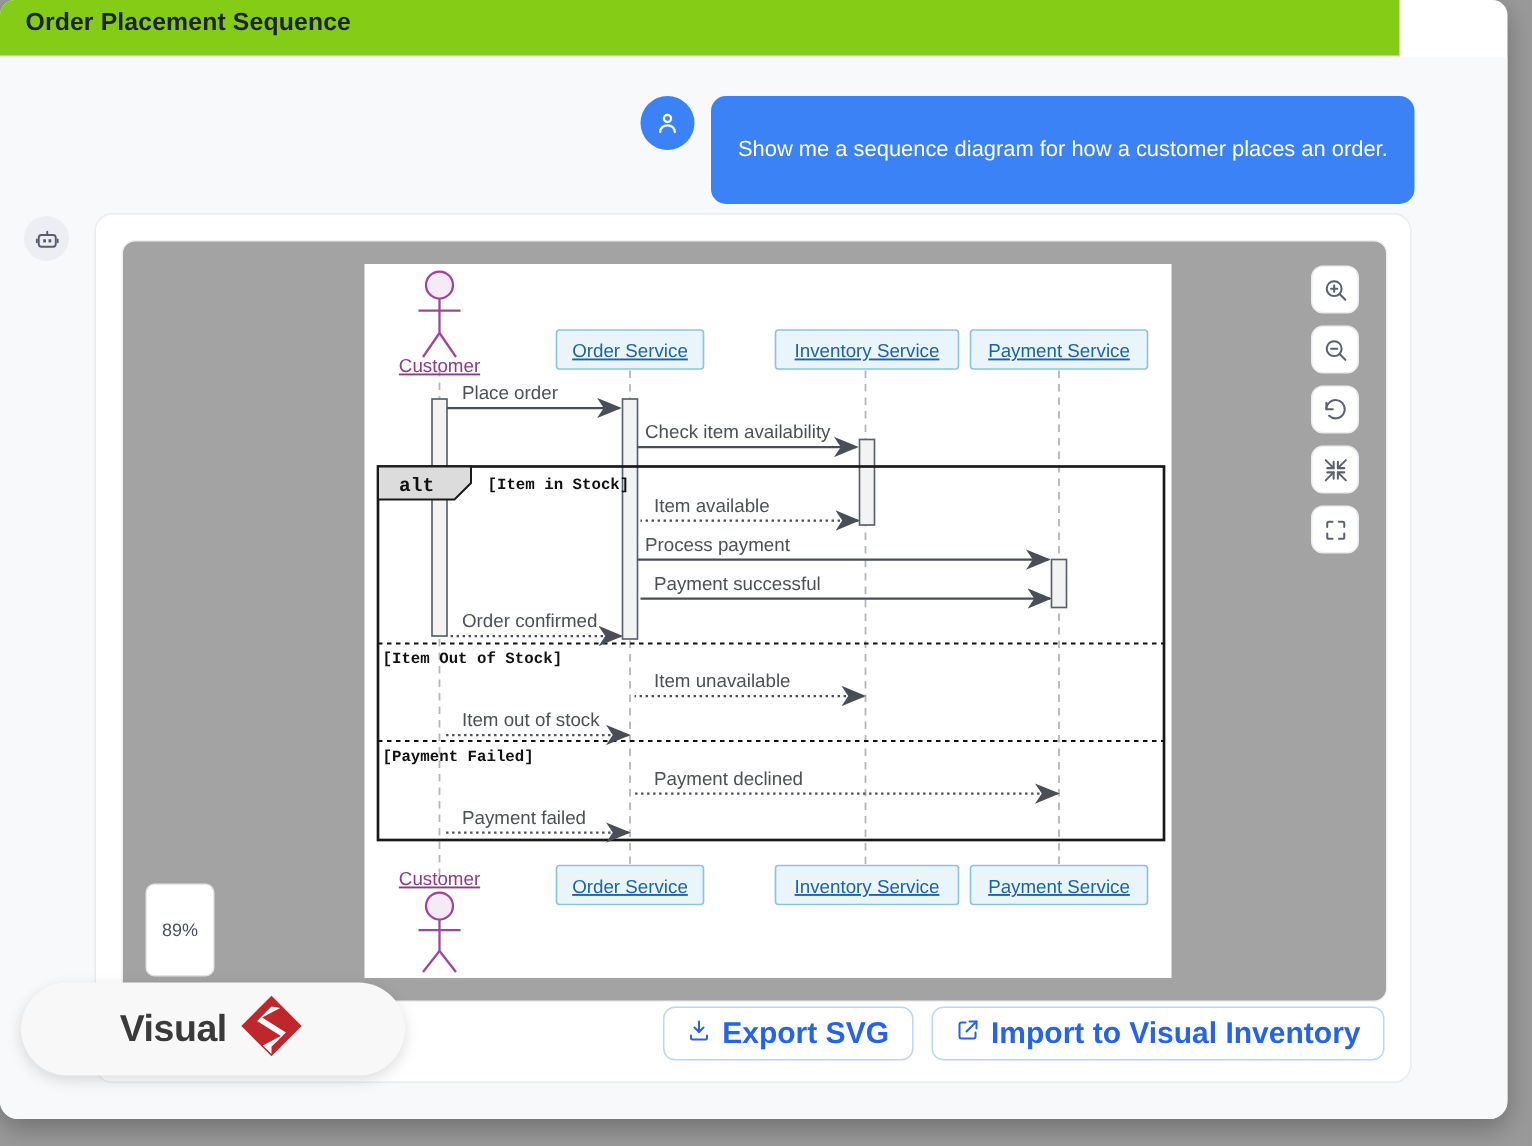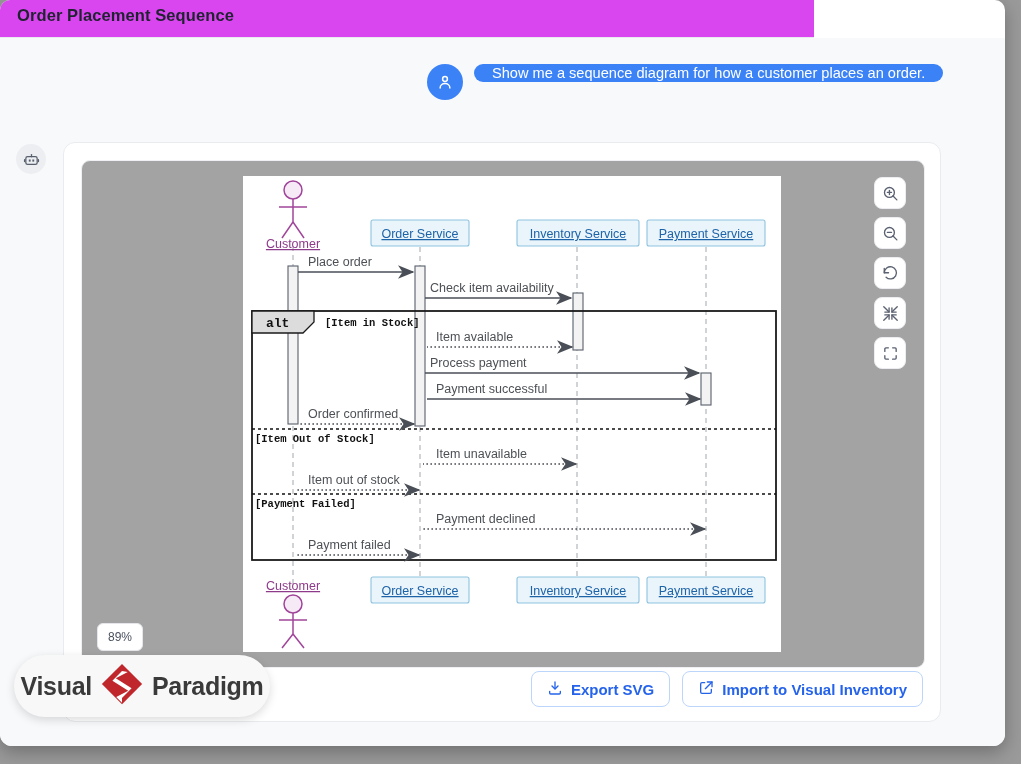--- a/index.html
+++ b/index.html
@@ -20,22 +20,22 @@
     background: #ffffff;
     border-radius: 10px 10px 12px 12px;
     overflow: hidden;
     box-shadow: 0 6px 18px rgba(0,0,0,0.28);
   }
 
   
   #title-bar {
     position: absolute;
     left: 0; top: 0;
-    width: 814px; height: 38px;
-    background: #d946ef;
+    width: 933px; height: 38px;
+    background: #84cc16;
     border-bottom: 1px solid #e8eaed;
   }
   #page-title {
     position: absolute;
     left: 17px; top: 6px;
     font-size: 16.5px;
     font-weight: 600;
     color: #1f2330;
     letter-spacing: .1px;
   }
@@ -62,21 +62,21 @@
     background: #3b82f6;
     display: flex; align-items: center; justify-content: center;
   }
   #user-bubble {
     position: absolute;
     left: 474px; top: 0px;
     max-width: 500px;
     background: #3b82f6;
     color: #ffffff;
     border-radius: 10px;
-    padding: 0 18px;
+    padding: 27px 18px;
     font-size: 14.6px;
     line-height: 1.25;
     white-space: nowrap;
   }
 
   
   #bot-avatar {
     position: absolute;
     left: 16px; top: 106px;
     width: 30px; height: 30px;
@@ -129,21 +129,21 @@
     border: 1px solid #ebedf1;
     border-radius: 8px;
     display: flex; align-items: center; justify-content: center;
     cursor: pointer;
   }
   
   #zoom-badge {
     position: absolute;
     left: 15px; bottom: 16px;
     min-width: 40px;
-    padding: 6px 10px;
+    padding: 23px 10px;
     background: #ffffff;
     border: 1px solid #e4e6ea;
     border-radius: 6px;
     font-size: 12px;
     color: #4a5160;
     text-align: center;
   }
 
   
   #card-actions {
@@ -152,21 +152,21 @@
     display: flex; gap: 12px;
   }
   .action-btn {
     height: 36px;
     display: flex; align-items: center; gap: 8px;
     padding: 0 15px;
     border: 1px solid #bcd5fb;
     border-radius: 8px;
     background: #ffffff;
     color: #2563eb;
-    font-size: 15px;
+    font-size: 20px;
     font-weight: 600;
     cursor: pointer;
     white-space: nowrap;
   }
 
   
   #vp-pill {
     position: absolute;
     left: 14px; top: 655px;
     width: 256px; height: 62px;
@@ -407,16 +407,15 @@
   </div>
 
   <div id="vp-pill">
     <span class="vp-word">Visual</span>
     <span>
       <svg width="46" height="46" viewBox="0 0 48 48">
         <path d="M24 3 L45 24 L24 45 L3 24 Z" fill="#c0272d"></path>
         <path d="M24 10.5 L14 20.5 L30.5 31 L18 37.5 L24 43.5 L24 38.5 L34 28.5 L17.5 18 L30 11.5 Z" fill="#ffffff"></path>
       </svg>
     </span>
-    <span class="vp-word">Paradigm</span>
   </div>
 
 </div>
 
 </body></html>

